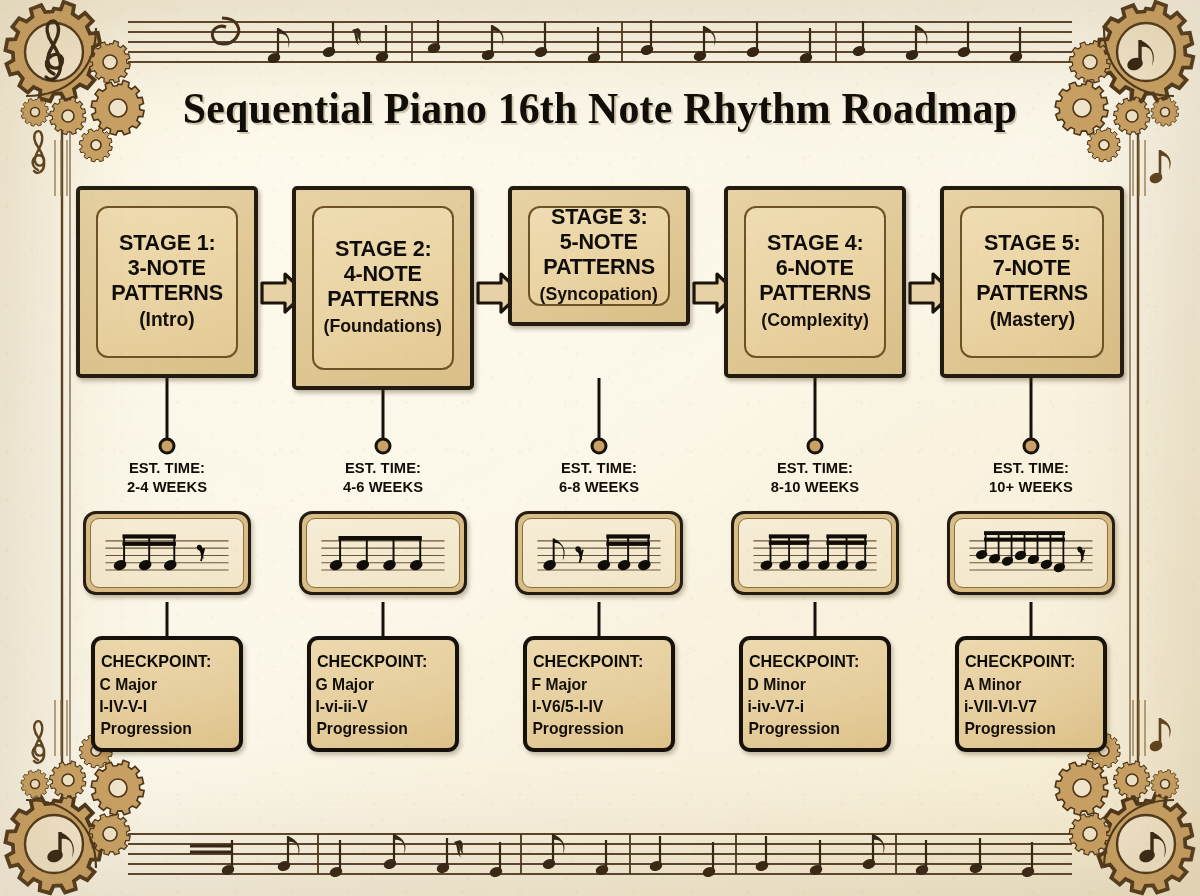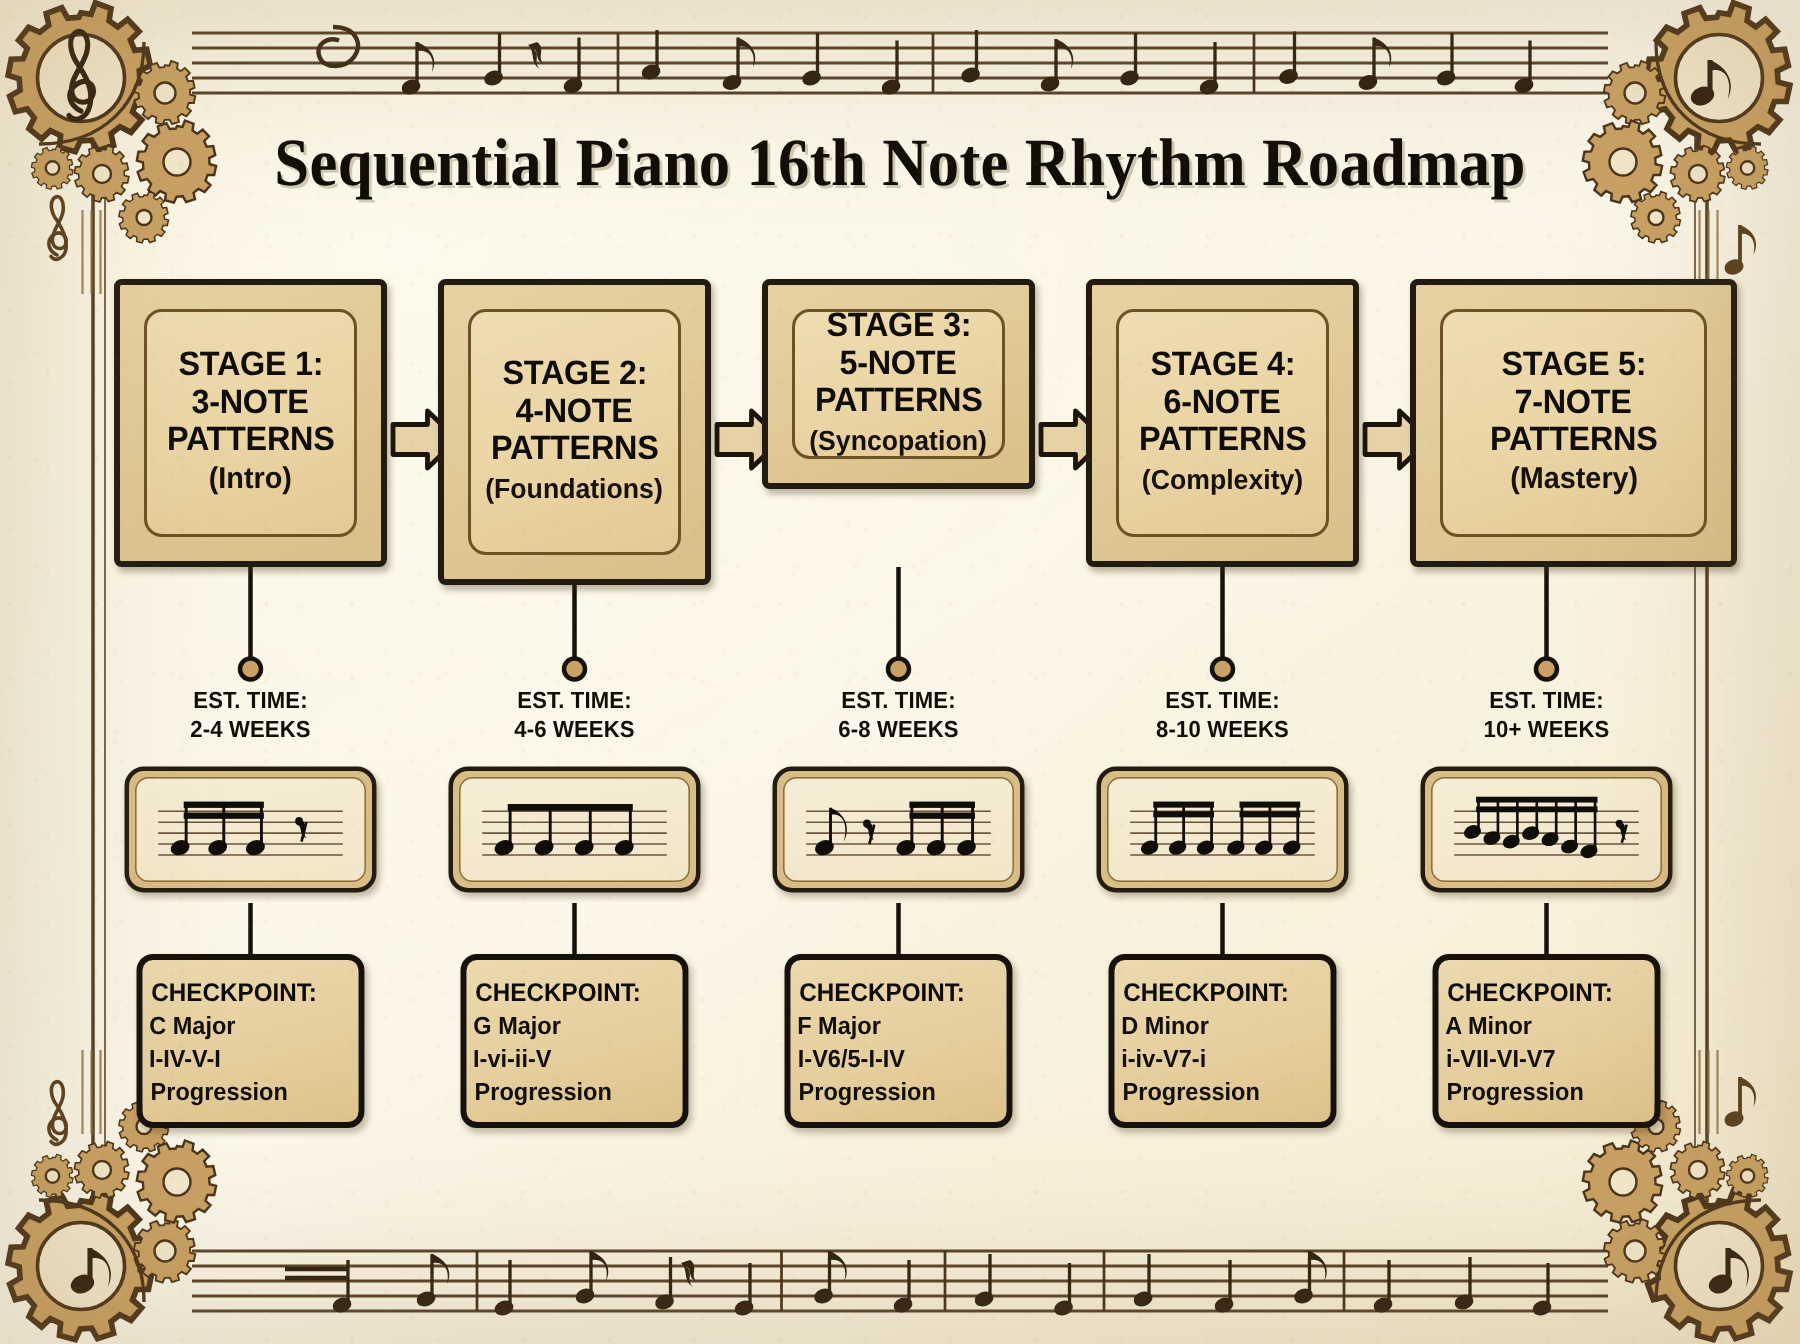--- a/index.html
+++ b/index.html
@@ -549,21 +549,21 @@
 
   <div class="stage" style="left:724px;top:186px;width:182px;height:192px;">
     <div class="stage-inner">
       <div class="stage-line">STAGE 4:</div>
       <div class="stage-line">6-NOTE</div>
       <div class="stage-line">PATTERNS</div>
       <div class="stage-sub small">(Complexity)</div>
     </div>
   </div>
 
-  <div class="stage" style="left:940px;top:186px;width:218px;height:192px;">
+  <div class="stage" style="left:940px;top:186px;width:184px;height:192px;">
     <div class="stage-inner">
       <div class="stage-line">STAGE 5:</div>
       <div class="stage-line">7-NOTE</div>
       <div class="stage-line">PATTERNS</div>
       <div class="stage-sub">(Mastery)</div>
     </div>
   </div>
 
   <div class="esttime" style="left:77px;top:458px;width:180px;">
     <div>EST. TIME:</div>

